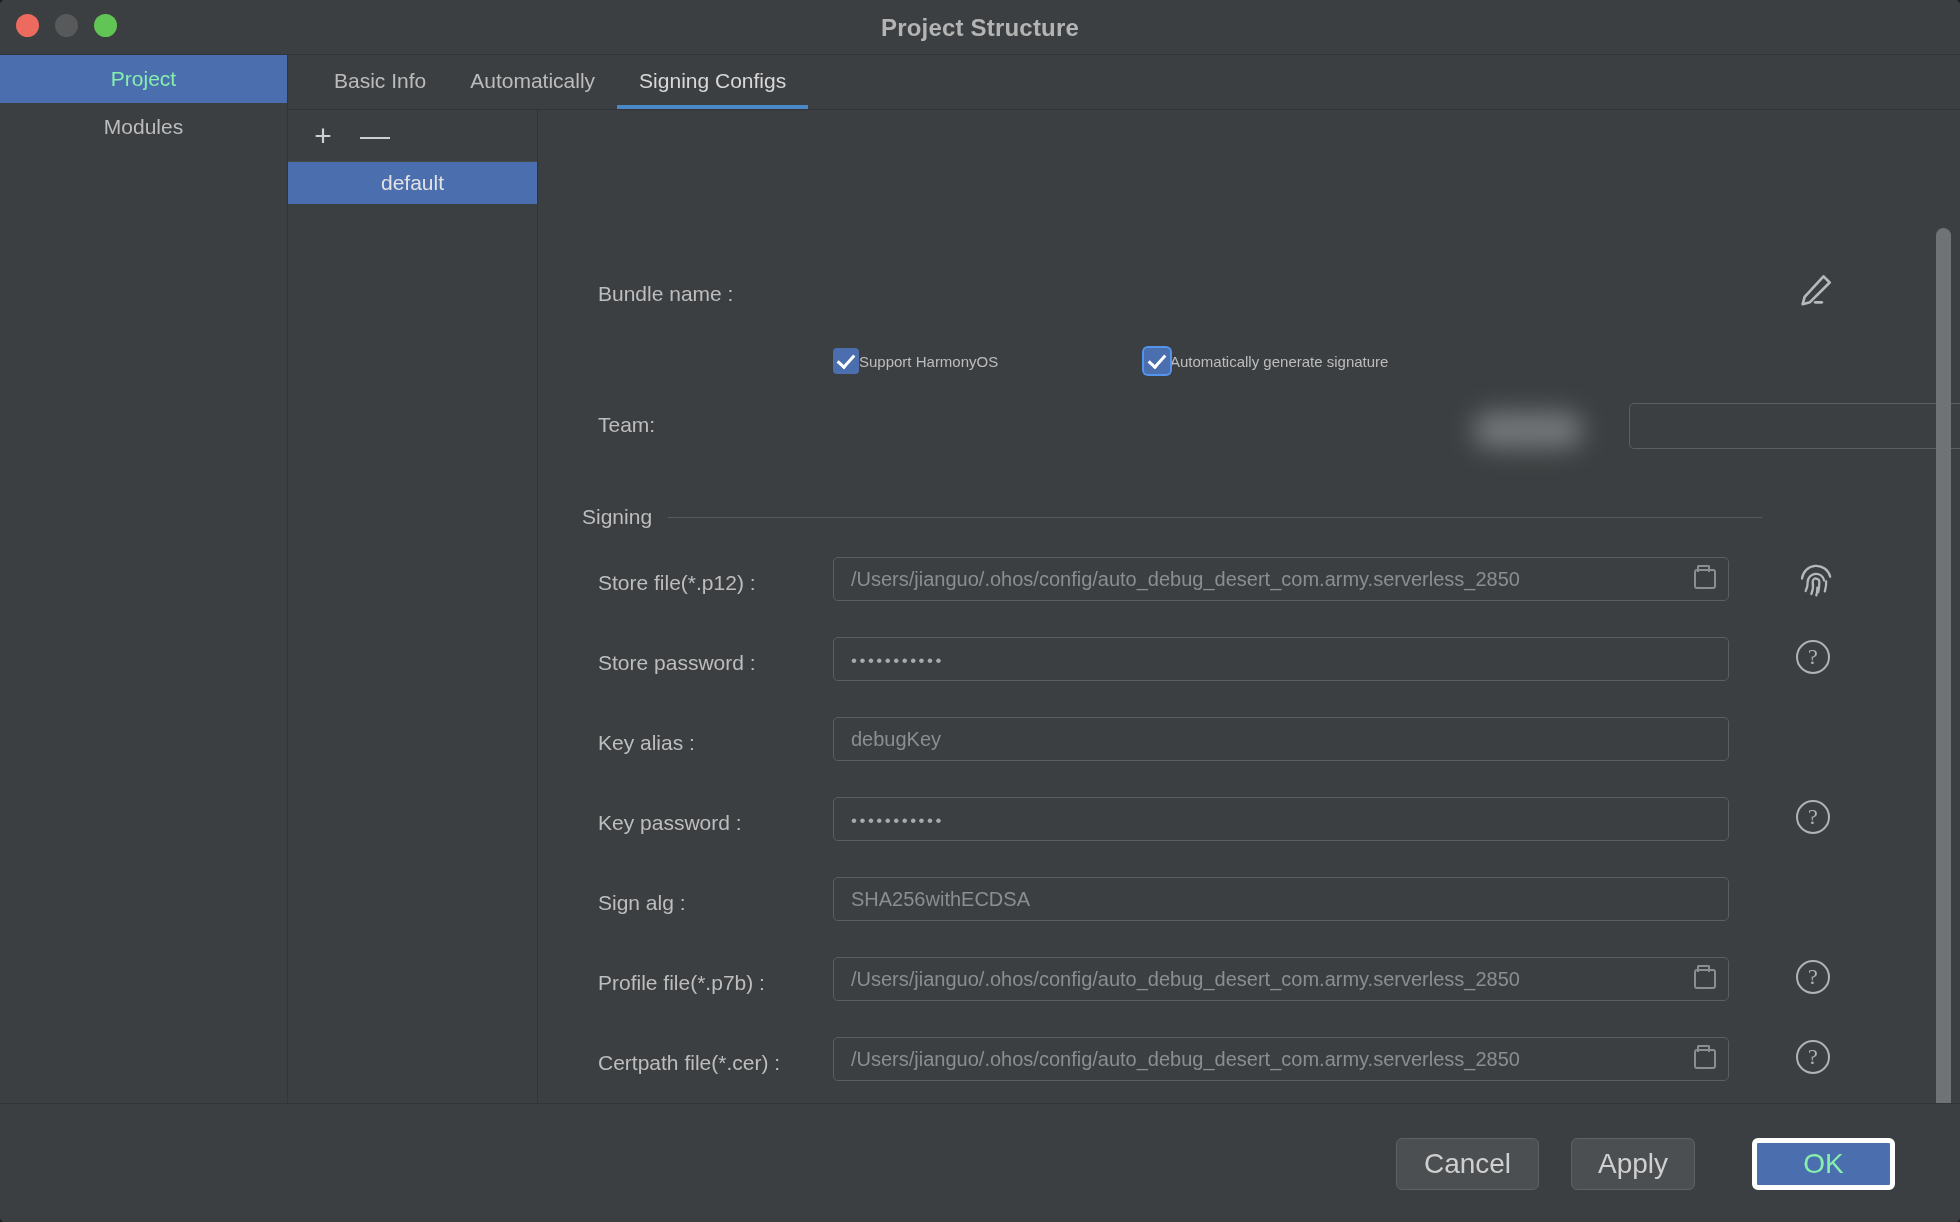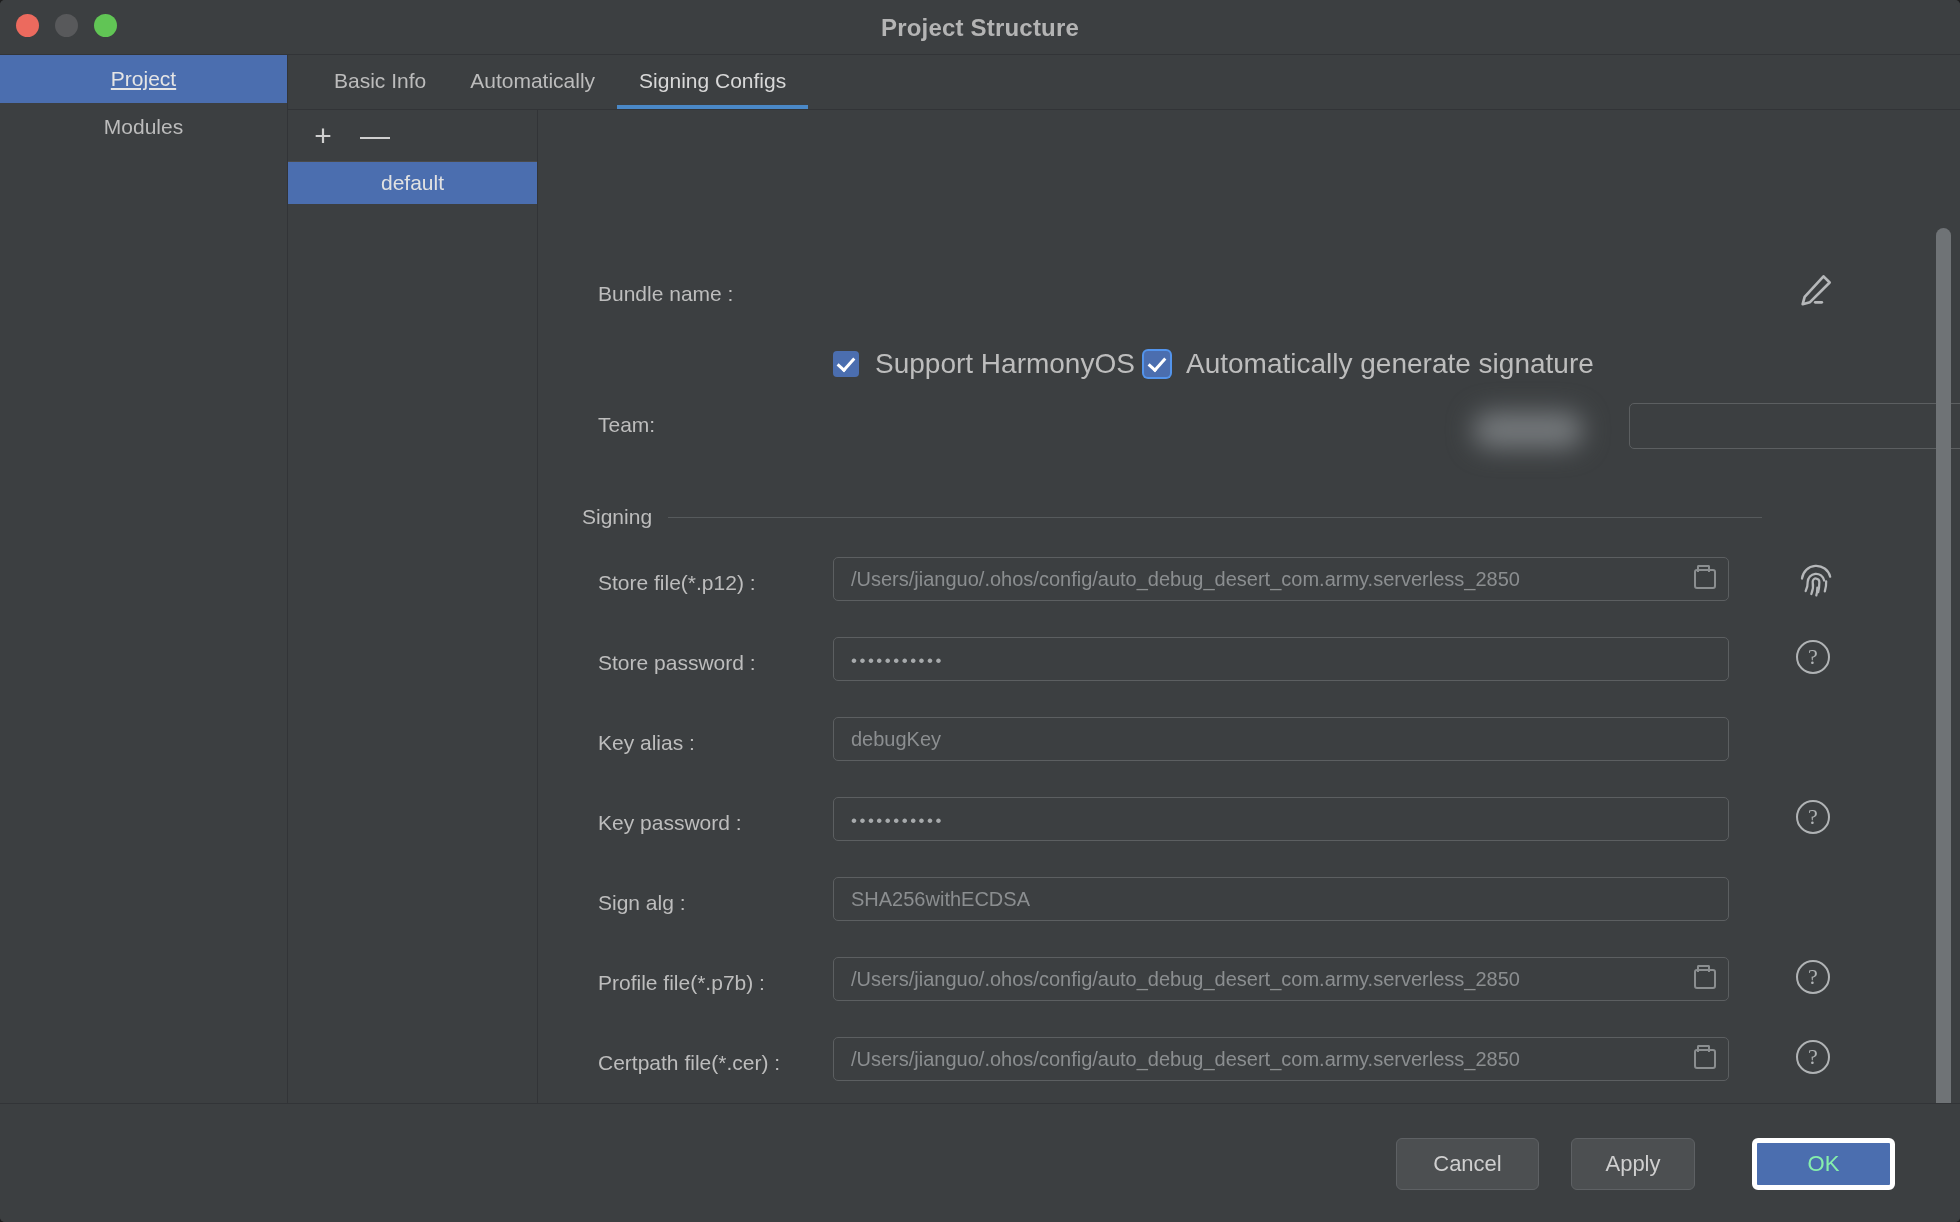--- a/index.html
+++ b/index.html
@@ -44,21 +44,21 @@
     position: absolute; top: 55px; left: 0;
     width: 288px; height: 1048px;
     background: #3c3f41;
     border-right: 1px solid #323437;
   }
   .side-item {
     height: 48px; line-height: 48px;
     text-align: center;
     color: #bcbcbc; font-size: 21px;
   }
-  .side-item.selected { background: #4b6eaf; color: #e5e5e5; text-decoration: underline; }
+  .side-item.selected { background: #4b6eaf; color: #86efac; }
 
   
   #tabstrip {
     position: absolute; top: 55px; left: 288px;
     width: 1672px; height: 55px;
     background: #3c3f41;
     border-bottom: 1px solid #323437;
     display: flex; align-items: flex-end;
     padding-left: 24px;
   }
@@ -136,21 +136,21 @@
     background: #4b6eaf; position: relative;
     flex: 0 0 auto;
   }
   .cbox.focused { box-shadow: 0 0 0 2px #5394ec; }
   .cbox::after {
     content: ""; position: absolute;
     left: 8px; top: 3px; width: 7px; height: 14px;
     border: solid #fff; border-width: 0 3px 3px 0;
     transform: rotate(42deg);
   }
-  .cblabel { margin-left: 16px; color: #bdbdbd; font-size: 28px; white-space: nowrap; }
+  .cblabel { margin-left: 0; color: #bdbdbd; font-size: 15px; white-space: nowrap; }
 
   
   #team-blur {
     position: absolute; left: 894px; top: 298px;
     width: 200px; height: 42px;
     background: #3c3f41;
   }
   #team-blur .smudge {
     position: absolute; left: 40px; top: 4px;
     width: 110px; height: 36px; border-radius: 18px;
@@ -194,21 +194,21 @@
   
   #footer {
     position: absolute; left: 0; bottom: 0;
     width: 1960px; height: 119px;
     background: #3c3f41;
     border-top: 1px solid #323437;
   }
   .btn {
     position: absolute; top: 34px;
     height: 52px; border-radius: 6px;
-    font-size: 22px; color: #cfcfcf;
+    font-size: 28px; color: #cfcfcf;
     display: flex; align-items: center; justify-content: center;
     border: 1px solid #5e6164;
     background: #4c4f51;
   }
   #btn-cancel { left: 1396px; width: 143px; }
   #btn-apply  { left: 1571px; width: 124px; }
   #btn-ok {
     left: 1752px; width: 143px;
     background: #4b6eaf; color: #86efac;
     border: 5px solid #ffffff;

